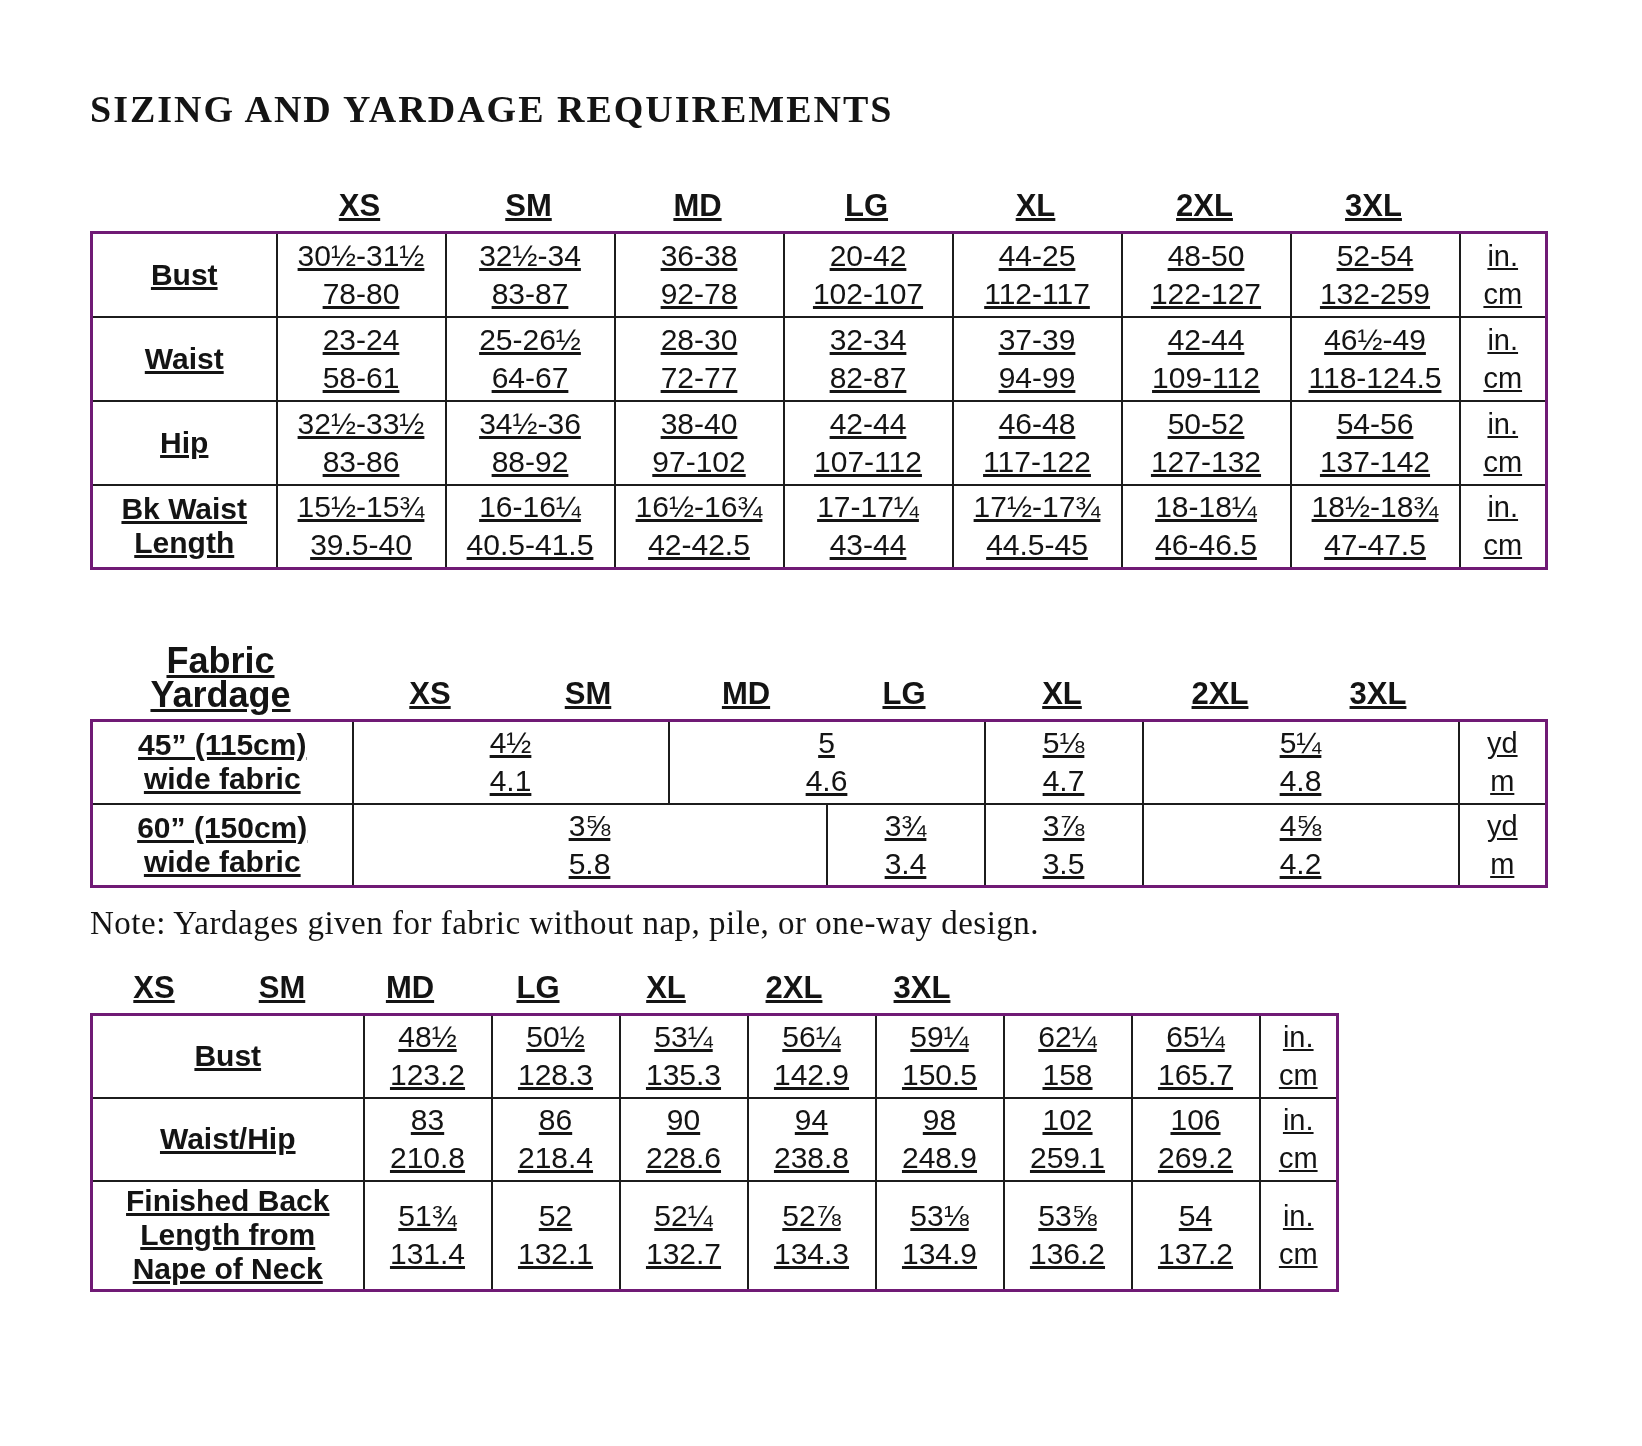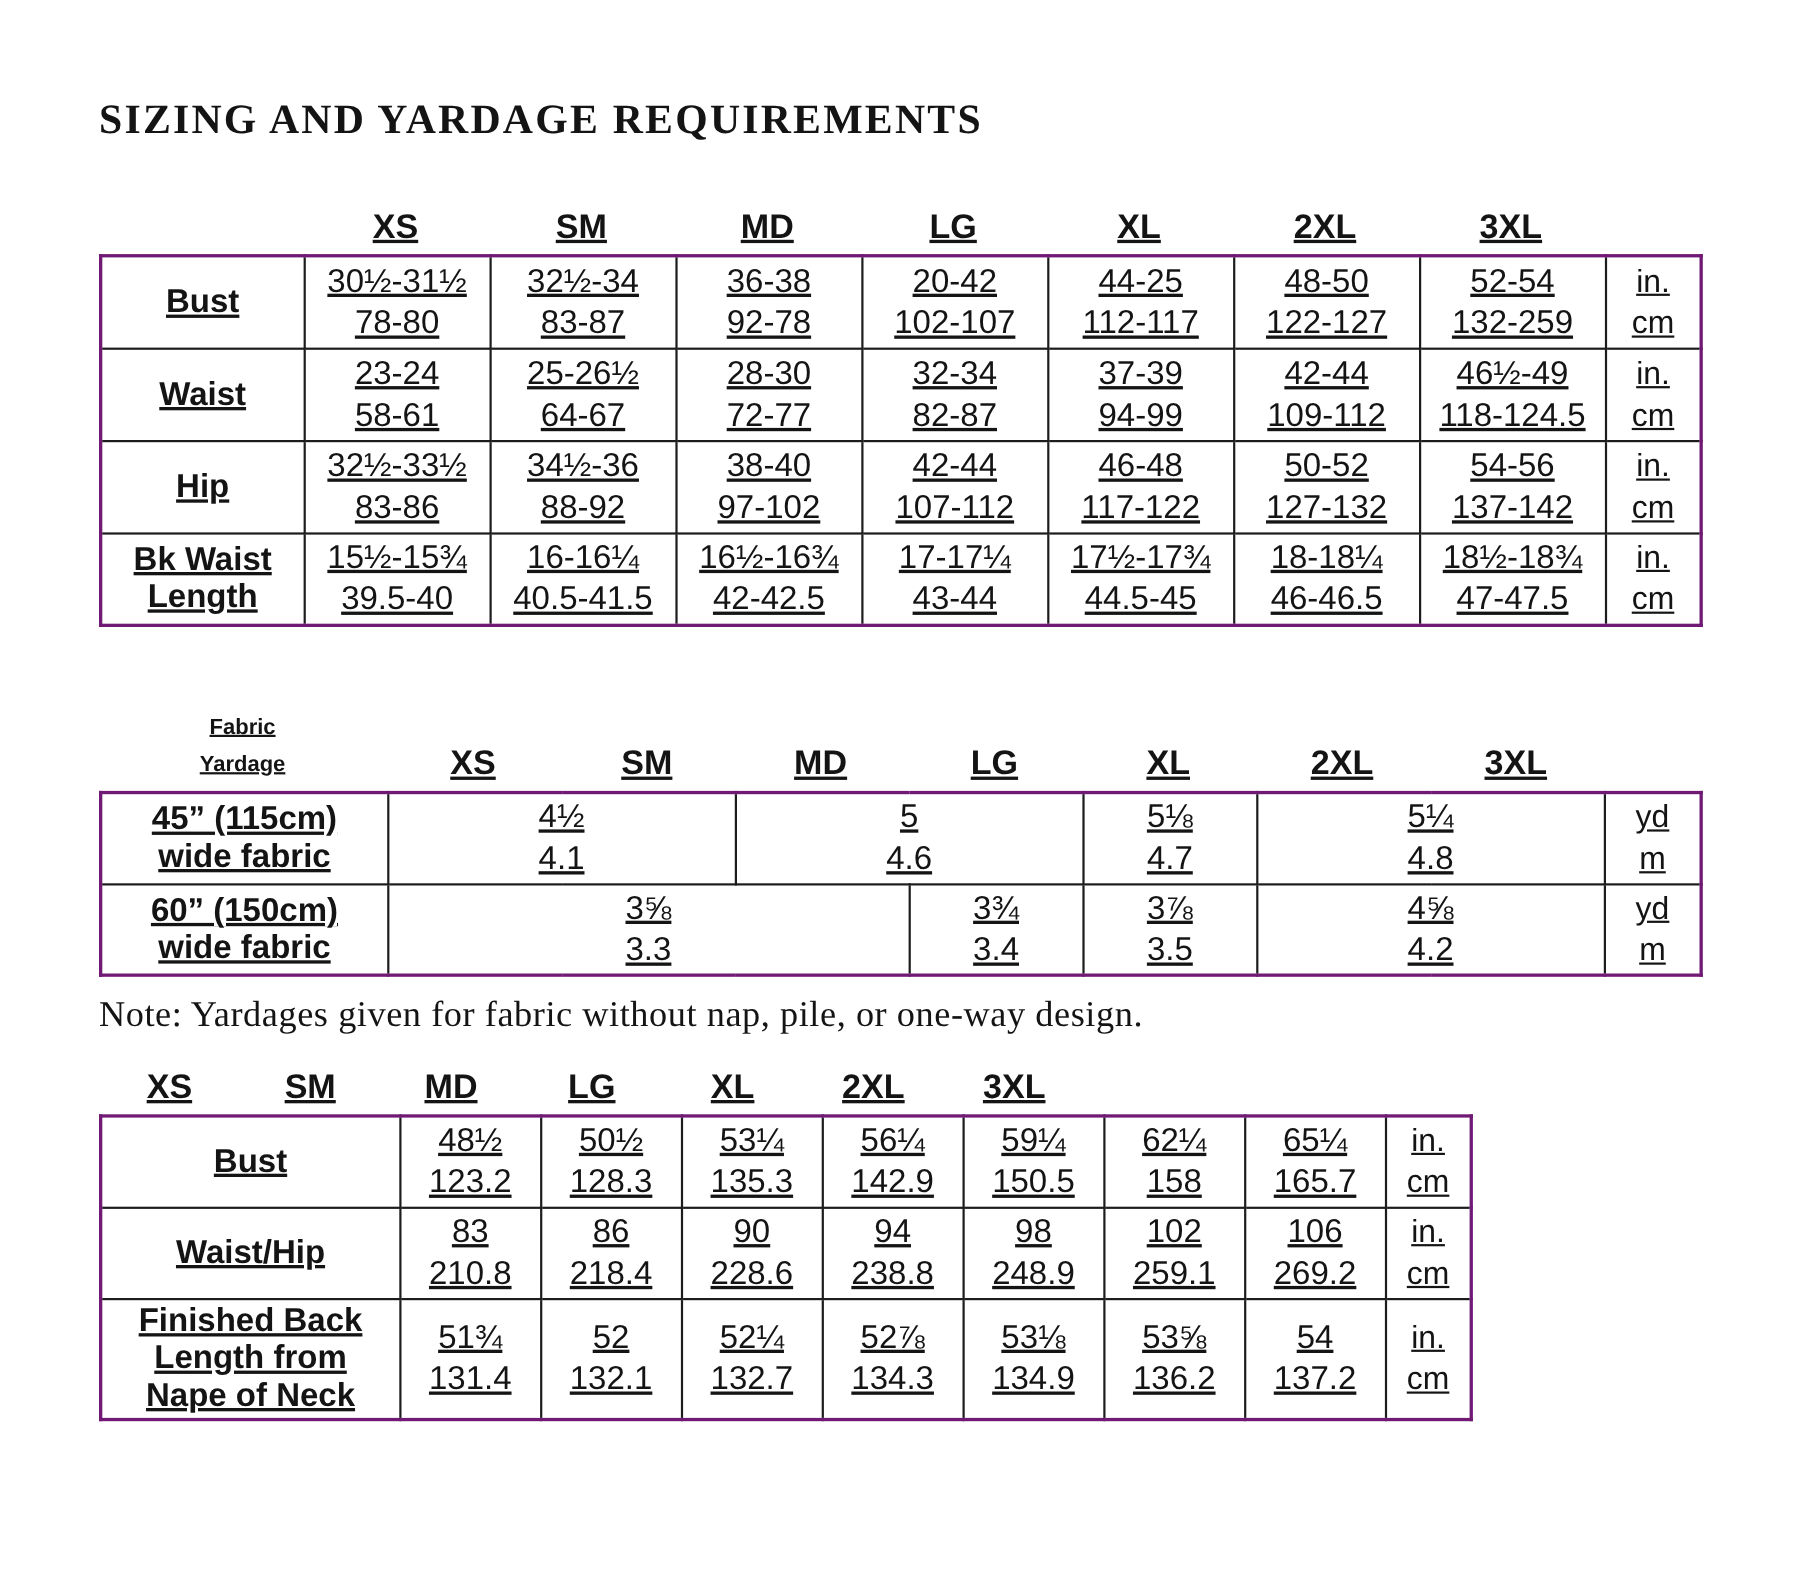--- a/index.html
+++ b/index.html
@@ -19,21 +19,21 @@
   #t1 { margin-top:56px; }
   #t2 { margin-top:74px; }
   #t3 { margin-top:16px; }
 
   .hdr-row { display:flex; align-items:flex-end; }
   .hcell {
     display:flex; align-items:flex-end; justify-content:center;
     font-weight:700; font-size:31px; line-height:36px;
     padding-bottom:7px; text-align:center;
   }
-  .corner-lines { width:100%; font-size:20px; line-height:34px; font-weight:700; }
+  .corner-lines { width:100%; font-size:36px; line-height:34px; font-weight:700; }
 
   table { border-collapse:collapse; table-layout:fixed; border:3px solid #701a75; }
   td { border:2px solid #1c1c1c; text-align:center; vertical-align:middle; padding:2px 0; }
   #t1 td { height:84px; }
   #t2 td { height:83px; }
   #t3 td { height:83px; }
   #t3 tbody tr:last-child td { height:110px; }
 
   .lbl-line { font-weight:700; font-size:30px; line-height:34px; }
   .v-top, .v-bot { font-size:30px; line-height:38px; }
@@ -286,21 +286,21 @@
             <div class="v-bot">m</div>
           </td>
         </tr>
         <tr>
           <td class="lbl">
             <div class="lbl-line">60” (150cm)</div>
             <div class="lbl-line">wide fabric</div>
           </td>
           <td class="val" colspan="3">
             <div class="v-top">3⅝</div>
-            <div class="v-bot">3.3</div>
+            <div class="v-bot">5.8</div>
           </td>
           <td class="val" colspan="1">
             <div class="v-top">3¾</div>
             <div class="v-bot">3.4</div>
           </td>
           <td class="val" colspan="1">
             <div class="v-top">3⅞</div>
             <div class="v-bot">3.5</div>
           </td>
           <td class="val" colspan="2">

